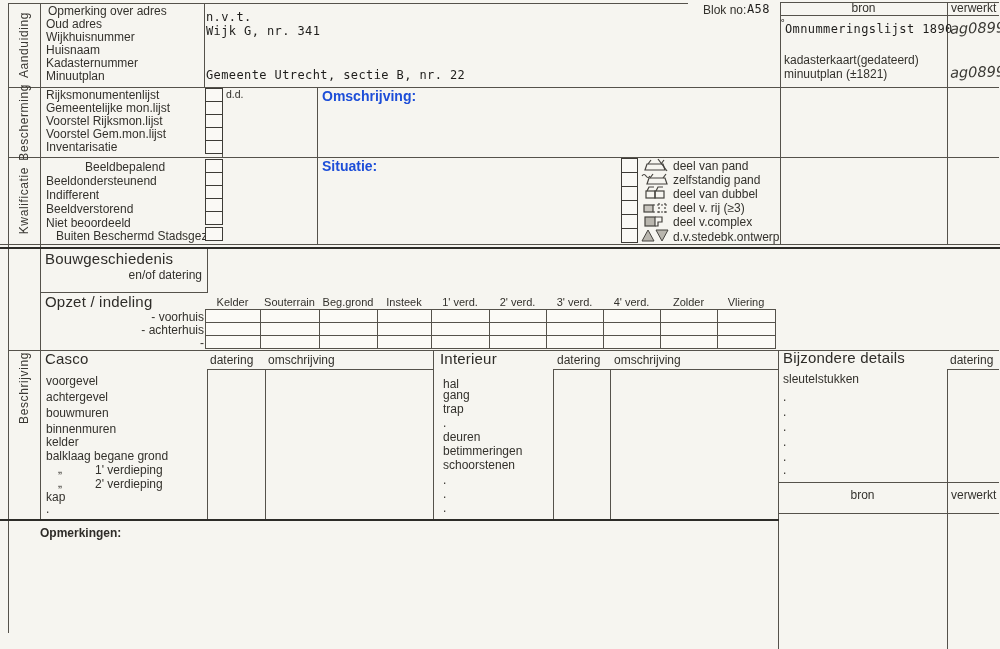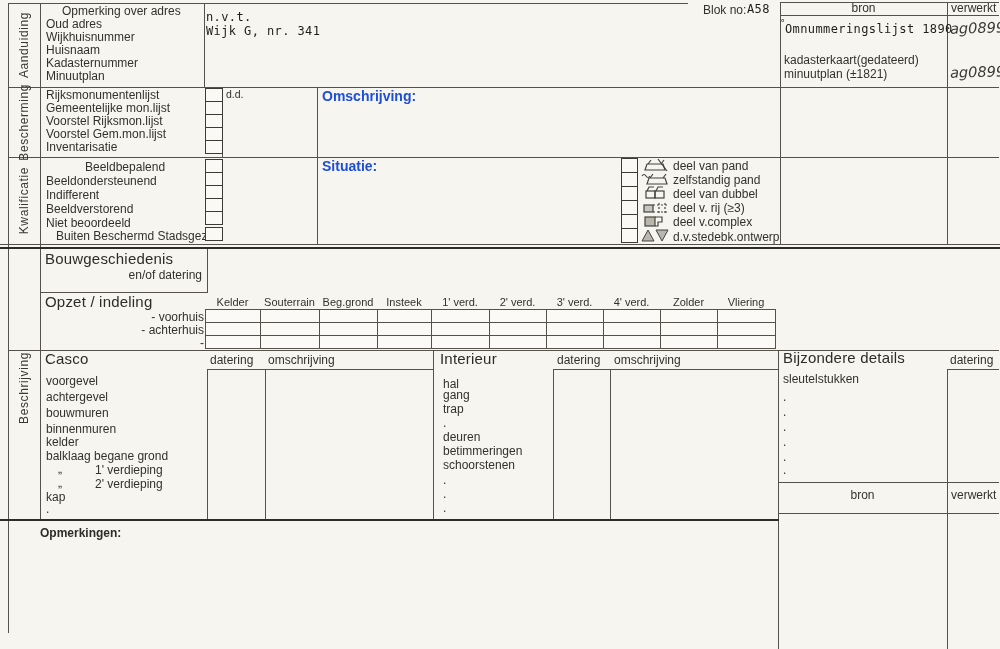--- a/index.html
+++ b/index.html
@@ -69,28 +69,29 @@
   <div class="rot" style="left:9px;top:87px;height:70px;">
       <span>Bescherming</span>
     </div>
   <div class="rot" style="left:9px;top:157px;height:88px;">
       <span>Kwalificatie</span>
     </div>
   <div class="rot" style="left:9px;top:268px;height:240px;">
       <span>Beschrijving</span>
     </div>
 
-  <div class="lbl" style="left:62px;top:5px;">Opmerking over adres</div>
+  <div class="lbl" style="left:48px;top:5px;">Opmerking over adres</div>
   <div class="lbl" style="left:46px;top:18px;">Oud adres</div>
   <div class="lbl" style="left:46px;top:31px;">Wijkhuisnummer</div>
   <div class="lbl" style="left:46px;top:44px;">Huisnaam</div>
   <div class="lbl" style="left:46px;top:57px;">Kadasternummer</div>
   <div class="lbl" style="left:46px;top:70px;">Minuutplan</div>
   <div class="typed" style="left:206px;top:10px;">n.v.t.</div>
   <div class="typed" style="left:206px;top:24px;">Wijk G, nr. 341</div>
+  <div class="typed" style="left:206px;top:68px;">Gemeente Utrecht, sectie B, nr. 22</div>
 
   <div class="lbl" style="left:703px;top:4px;">Blok no:</div>
   <div class="typed" style="left:747px;top:2px;">A58</div>
   <div class="lbl" style="left:780px;top:2px;width:167px;text-align:center;">bron</div>
   <div class="lbl" style="left:951px;top:2px;">verwerkt</div>
   <div class="typed" style="left:780px;top:18px;font-size:9px;">°</div>
   <div class="typed" style="left:785px;top:22px;">Omnummeringslijst 1890</div>
   <div class="hand" style="left:950px;top:20px;">ag0899</div>
   <div class="lbl" style="left:784px;top:54px;">kadasterkaart(gedateerd)</div>
   <div class="lbl" style="left:784px;top:68px;">minuutplan (±1821)</div>

